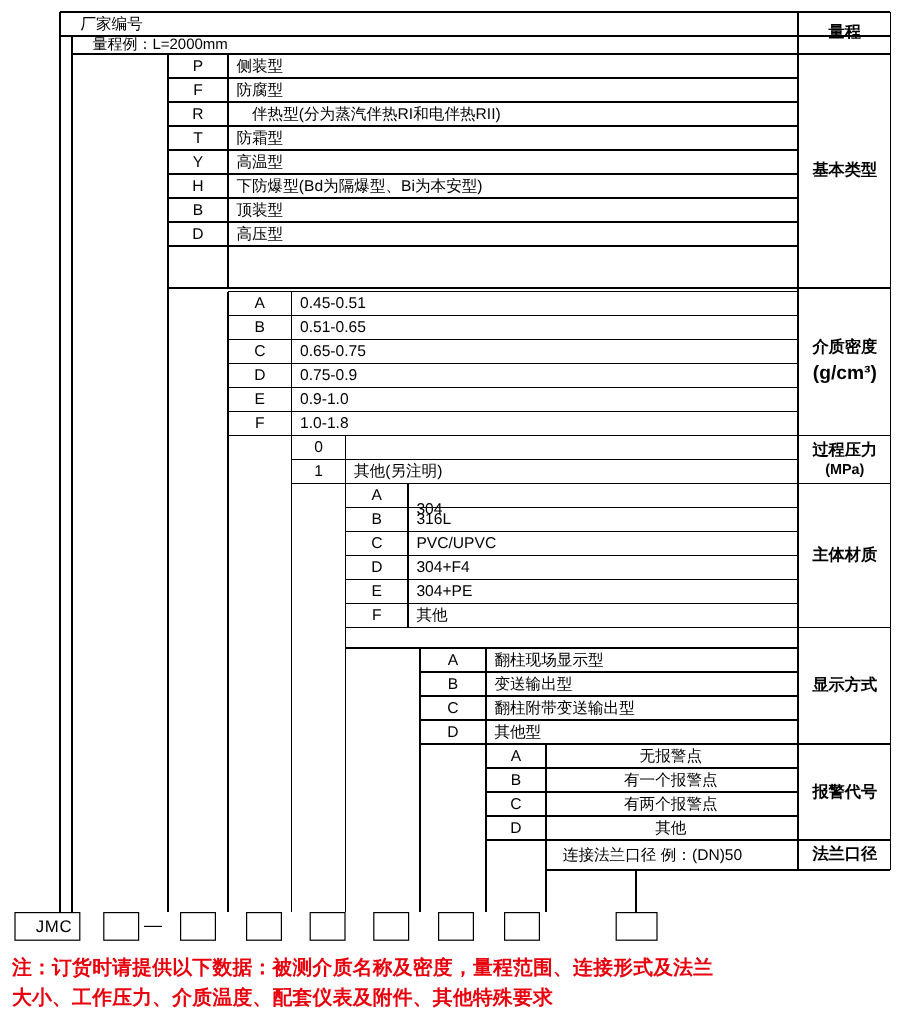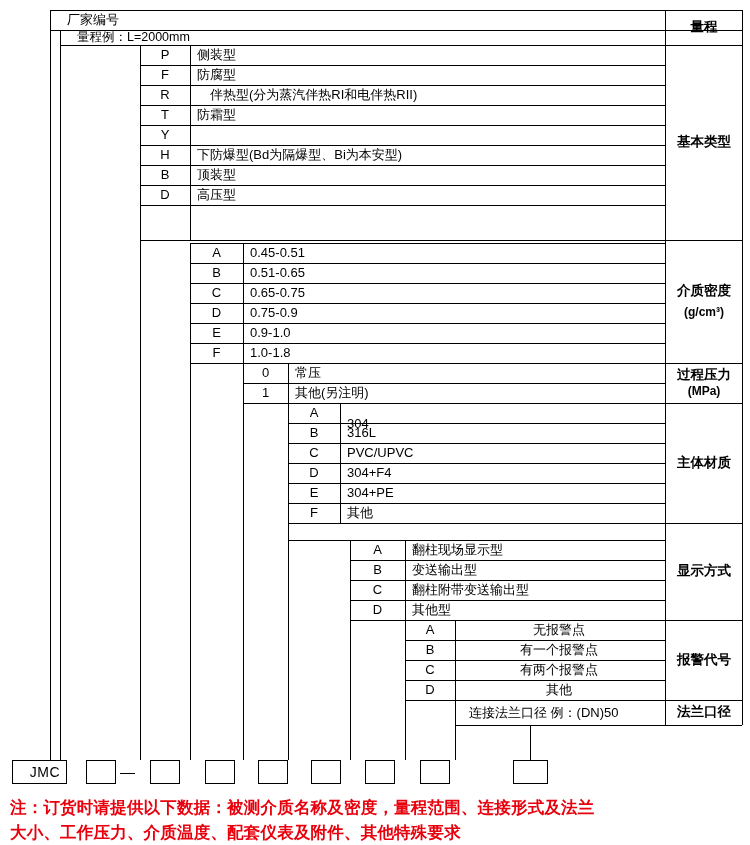--- a/index.html
+++ b/index.html
@@ -163,21 +163,21 @@
   <div class="cell txt" style="left:70px;top:31px;width:240px;height:14px;font-size:12.5px;">量程例：L=2000mm</div>
 
   <div class="rightlabel" style="left:666px;top:10px;width:76px;height:35px;">
     <span>量程</span>
   </div>
   <div class="rightlabel" style="left:666px;top:45px;width:76px;height:195px;align-items:center;">
     <span>基本类型</span>
   </div>
   <div class="rightlabel" style="left:666px;top:240px;width:76px;height:123px;">
     <span>介质密度</span>
-    <span style="font-size:12px;margin-top:5px;">(g/cm³)</span>
+    <span style="font-size:16px;margin-top:5px;">(g/cm³)</span>
   </div>
   <div class="rightlabel" style="left:666px;top:363px;width:76px;height:40px;">
     <span>过程压力</span>
     <span style="font-size:12px;margin-top:0;">(MPa)</span>
   </div>
   <div class="rightlabel" style="left:666px;top:403px;width:76px;height:120px;">
     <span>主体材质</span>
   </div>
   <div class="rightlabel" style="left:666px;top:523px;width:76px;height:97px;">
     <span>显示方式</span>
@@ -191,20 +191,21 @@
 
   <div class="cell code" style="left:140px;top:45px;width:50px;height:20px;">P</div>
   <div class="cell txt" style="left:190px;top:45px;width:470px;height:20px;">侧装型</div>
   <div class="cell code" style="left:140px;top:65px;width:50px;height:20px;">F</div>
   <div class="cell txt" style="left:190px;top:65px;width:470px;height:20px;">防腐型</div>
   <div class="cell code" style="left:140px;top:85px;width:50px;height:20px;">R</div>
   <div class="cell txt" style="left:190px;top:85px;width:470px;height:20px;margin-left:13px;">伴热型(分为蒸汽伴热RI和电伴热RII)</div>
   <div class="cell code" style="left:140px;top:105px;width:50px;height:20px;">T</div>
   <div class="cell txt" style="left:190px;top:105px;width:470px;height:20px;">防霜型</div>
   <div class="cell code" style="left:140px;top:125px;width:50px;height:20px;">Y</div>
+  <div class="cell txt" style="left:190px;top:125px;width:470px;height:20px;">高温型</div>
   <div class="cell code" style="left:140px;top:145px;width:50px;height:20px;">H</div>
   <div class="cell txt" style="left:190px;top:145px;width:470px;height:20px;">下防爆型(Bd为隔爆型、Bi为本安型)</div>
   <div class="cell code" style="left:140px;top:165px;width:50px;height:20px;">B</div>
   <div class="cell txt" style="left:190px;top:165px;width:470px;height:20px;">顶装型</div>
   <div class="cell code" style="left:140px;top:185px;width:50px;height:20px;">D</div>
   <div class="cell txt" style="left:190px;top:185px;width:470px;height:20px;">高压型</div>
 
   <div class="cell code" style="left:190px;top:243px;width:53px;height:20px;">A</div>
   <div class="cell txt" style="left:243px;top:243px;width:420px;height:20px;">0.45-0.51</div>
   <div class="cell code" style="left:190px;top:263px;width:53px;height:20px;">B</div>
@@ -212,21 +213,20 @@
   <div class="cell code" style="left:190px;top:283px;width:53px;height:20px;">C</div>
   <div class="cell txt" style="left:243px;top:283px;width:420px;height:20px;">0.65-0.75</div>
   <div class="cell code" style="left:190px;top:303px;width:53px;height:20px;">D</div>
   <div class="cell txt" style="left:243px;top:303px;width:420px;height:20px;">0.75-0.9</div>
   <div class="cell code" style="left:190px;top:323px;width:53px;height:20px;">E</div>
   <div class="cell txt" style="left:243px;top:323px;width:420px;height:20px;">0.9-1.0</div>
   <div class="cell code" style="left:190px;top:343px;width:53px;height:20px;">F</div>
   <div class="cell txt" style="left:243px;top:343px;width:420px;height:20px;">1.0-1.8</div>
 
   <div class="cell code" style="left:243px;top:363px;width:45px;height:20px;">0</div>
-  <div class="cell txt" style="left:288px;top:363px;width:375px;height:20px;">常压</div>
   <div class="cell code" style="left:243px;top:383px;width:45px;height:20px;">1</div>
   <div class="cell txt" style="left:288px;top:383px;width:375px;height:20px;">其他(另注明)</div>
 
   <div class="cell code" style="left:288px;top:403px;width:52px;height:20px;">A</div>
   <div class="cell txt" style="left:340px;top:414px;width:323px;height:20px;">304</div>
   <div class="cell code" style="left:288px;top:423px;width:52px;height:20px;">B</div>
   <div class="cell txt" style="left:340px;top:423px;width:323px;height:20px;text-align:center;">316L</div>
   <div class="cell code" style="left:288px;top:443px;width:52px;height:20px;">C</div>
   <div class="cell txt" style="left:340px;top:443px;width:323px;height:20px;">PVC/UPVC</div>
   <div class="cell code" style="left:288px;top:463px;width:52px;height:20px;">D</div>

